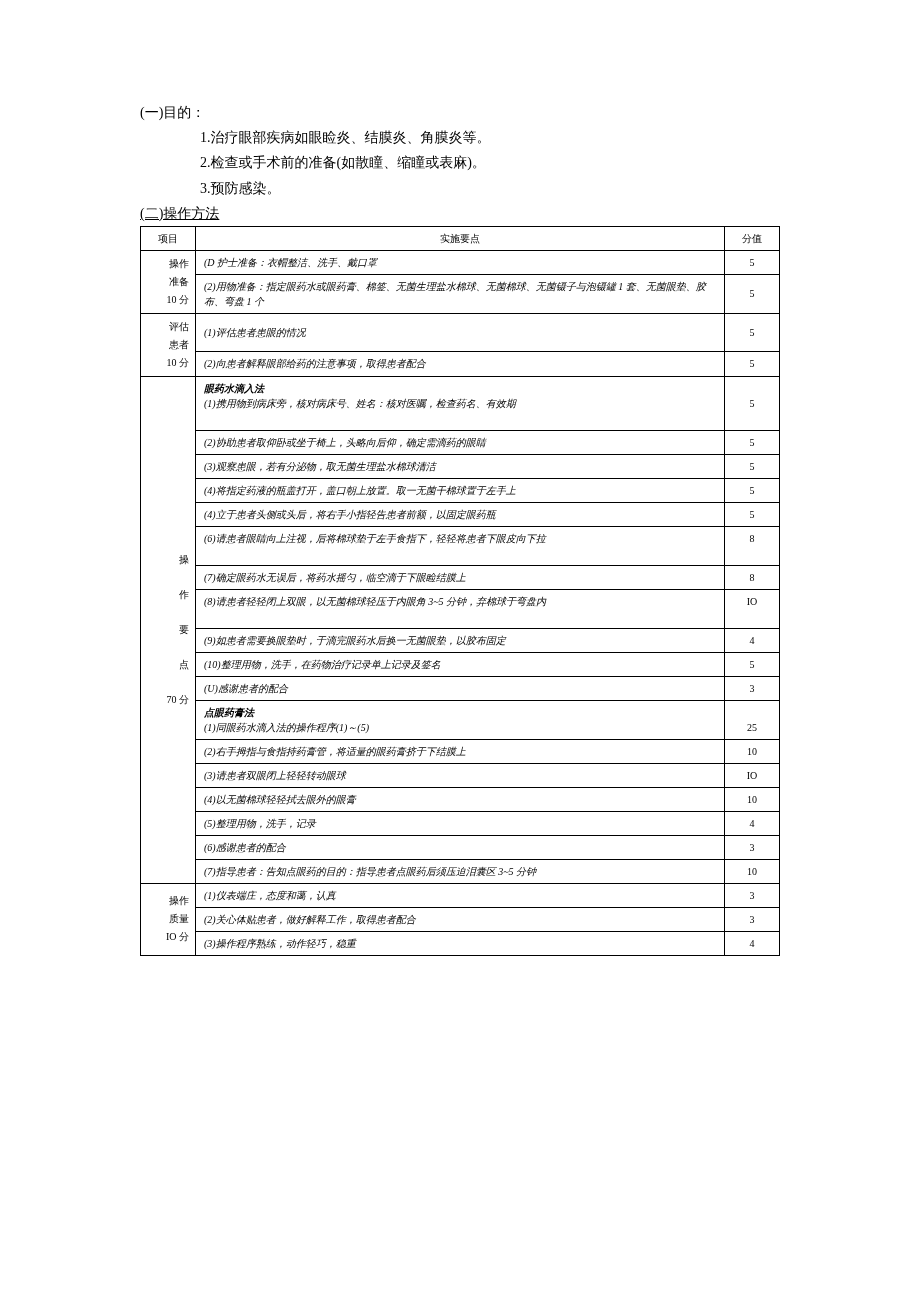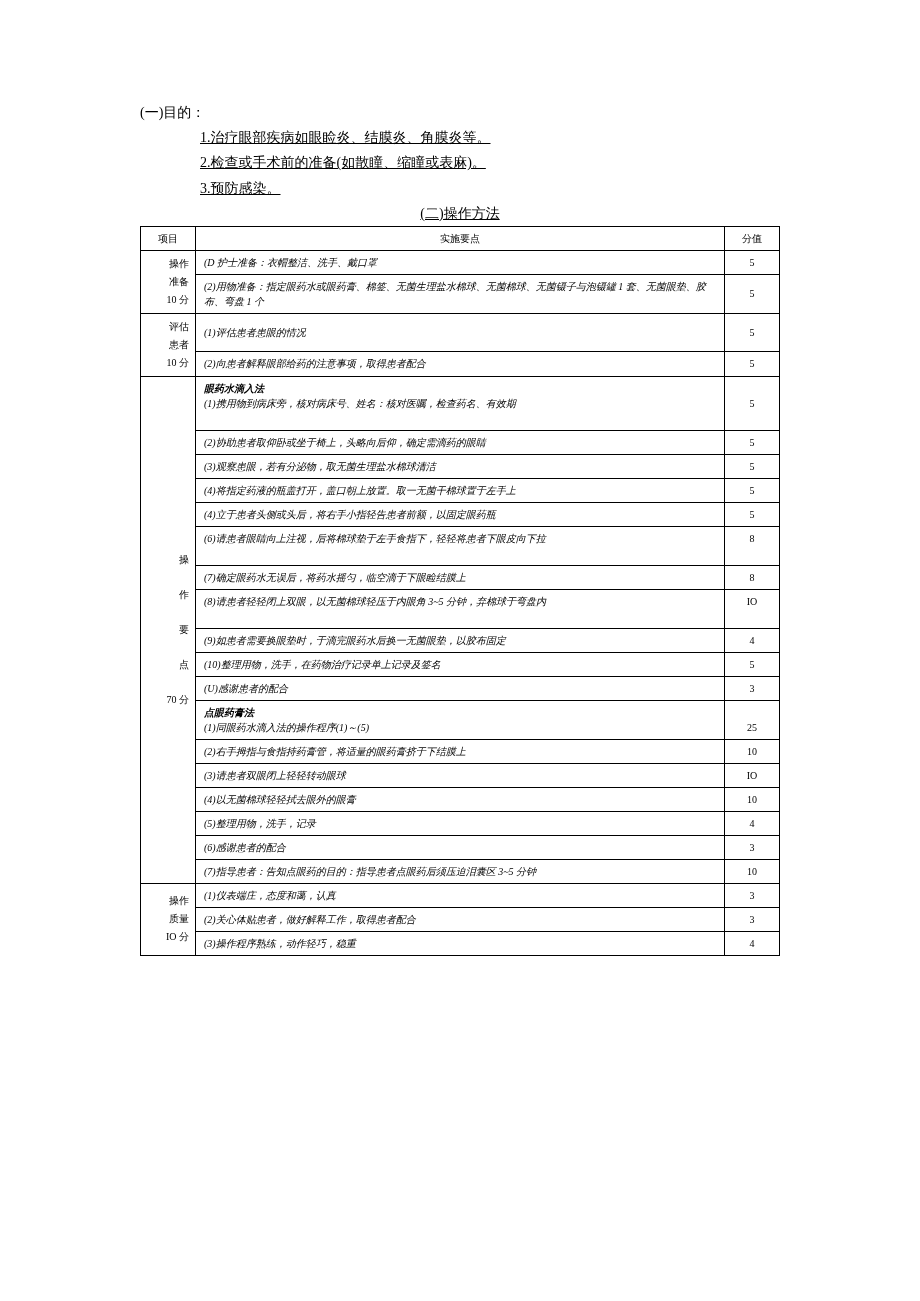--- a/index.html
+++ b/index.html
@@ -7,22 +7,22 @@
     font-size: 14px;
     color: #000;
     background: #fff;
     margin: 0;
     padding: 100px 140px 100px 140px;
     width: 920px;
     box-sizing: border-box;
     line-height: 1.8;
   }
   .intro { }
-  .indent { padding-left: 60px; text-decoration: underline; }
-  .underline { text-decoration: underline; text-align: center; }
+  .indent { padding-left: 60px; }
+  .underline { text-decoration: underline; }
   table {
     border-collapse: collapse;
     width: 100%;
     table-layout: fixed;
   }
   td {
     border: 1px solid #000;
     padding: 4px 6px;
     font-size: 10px;
     vertical-align: middle;

